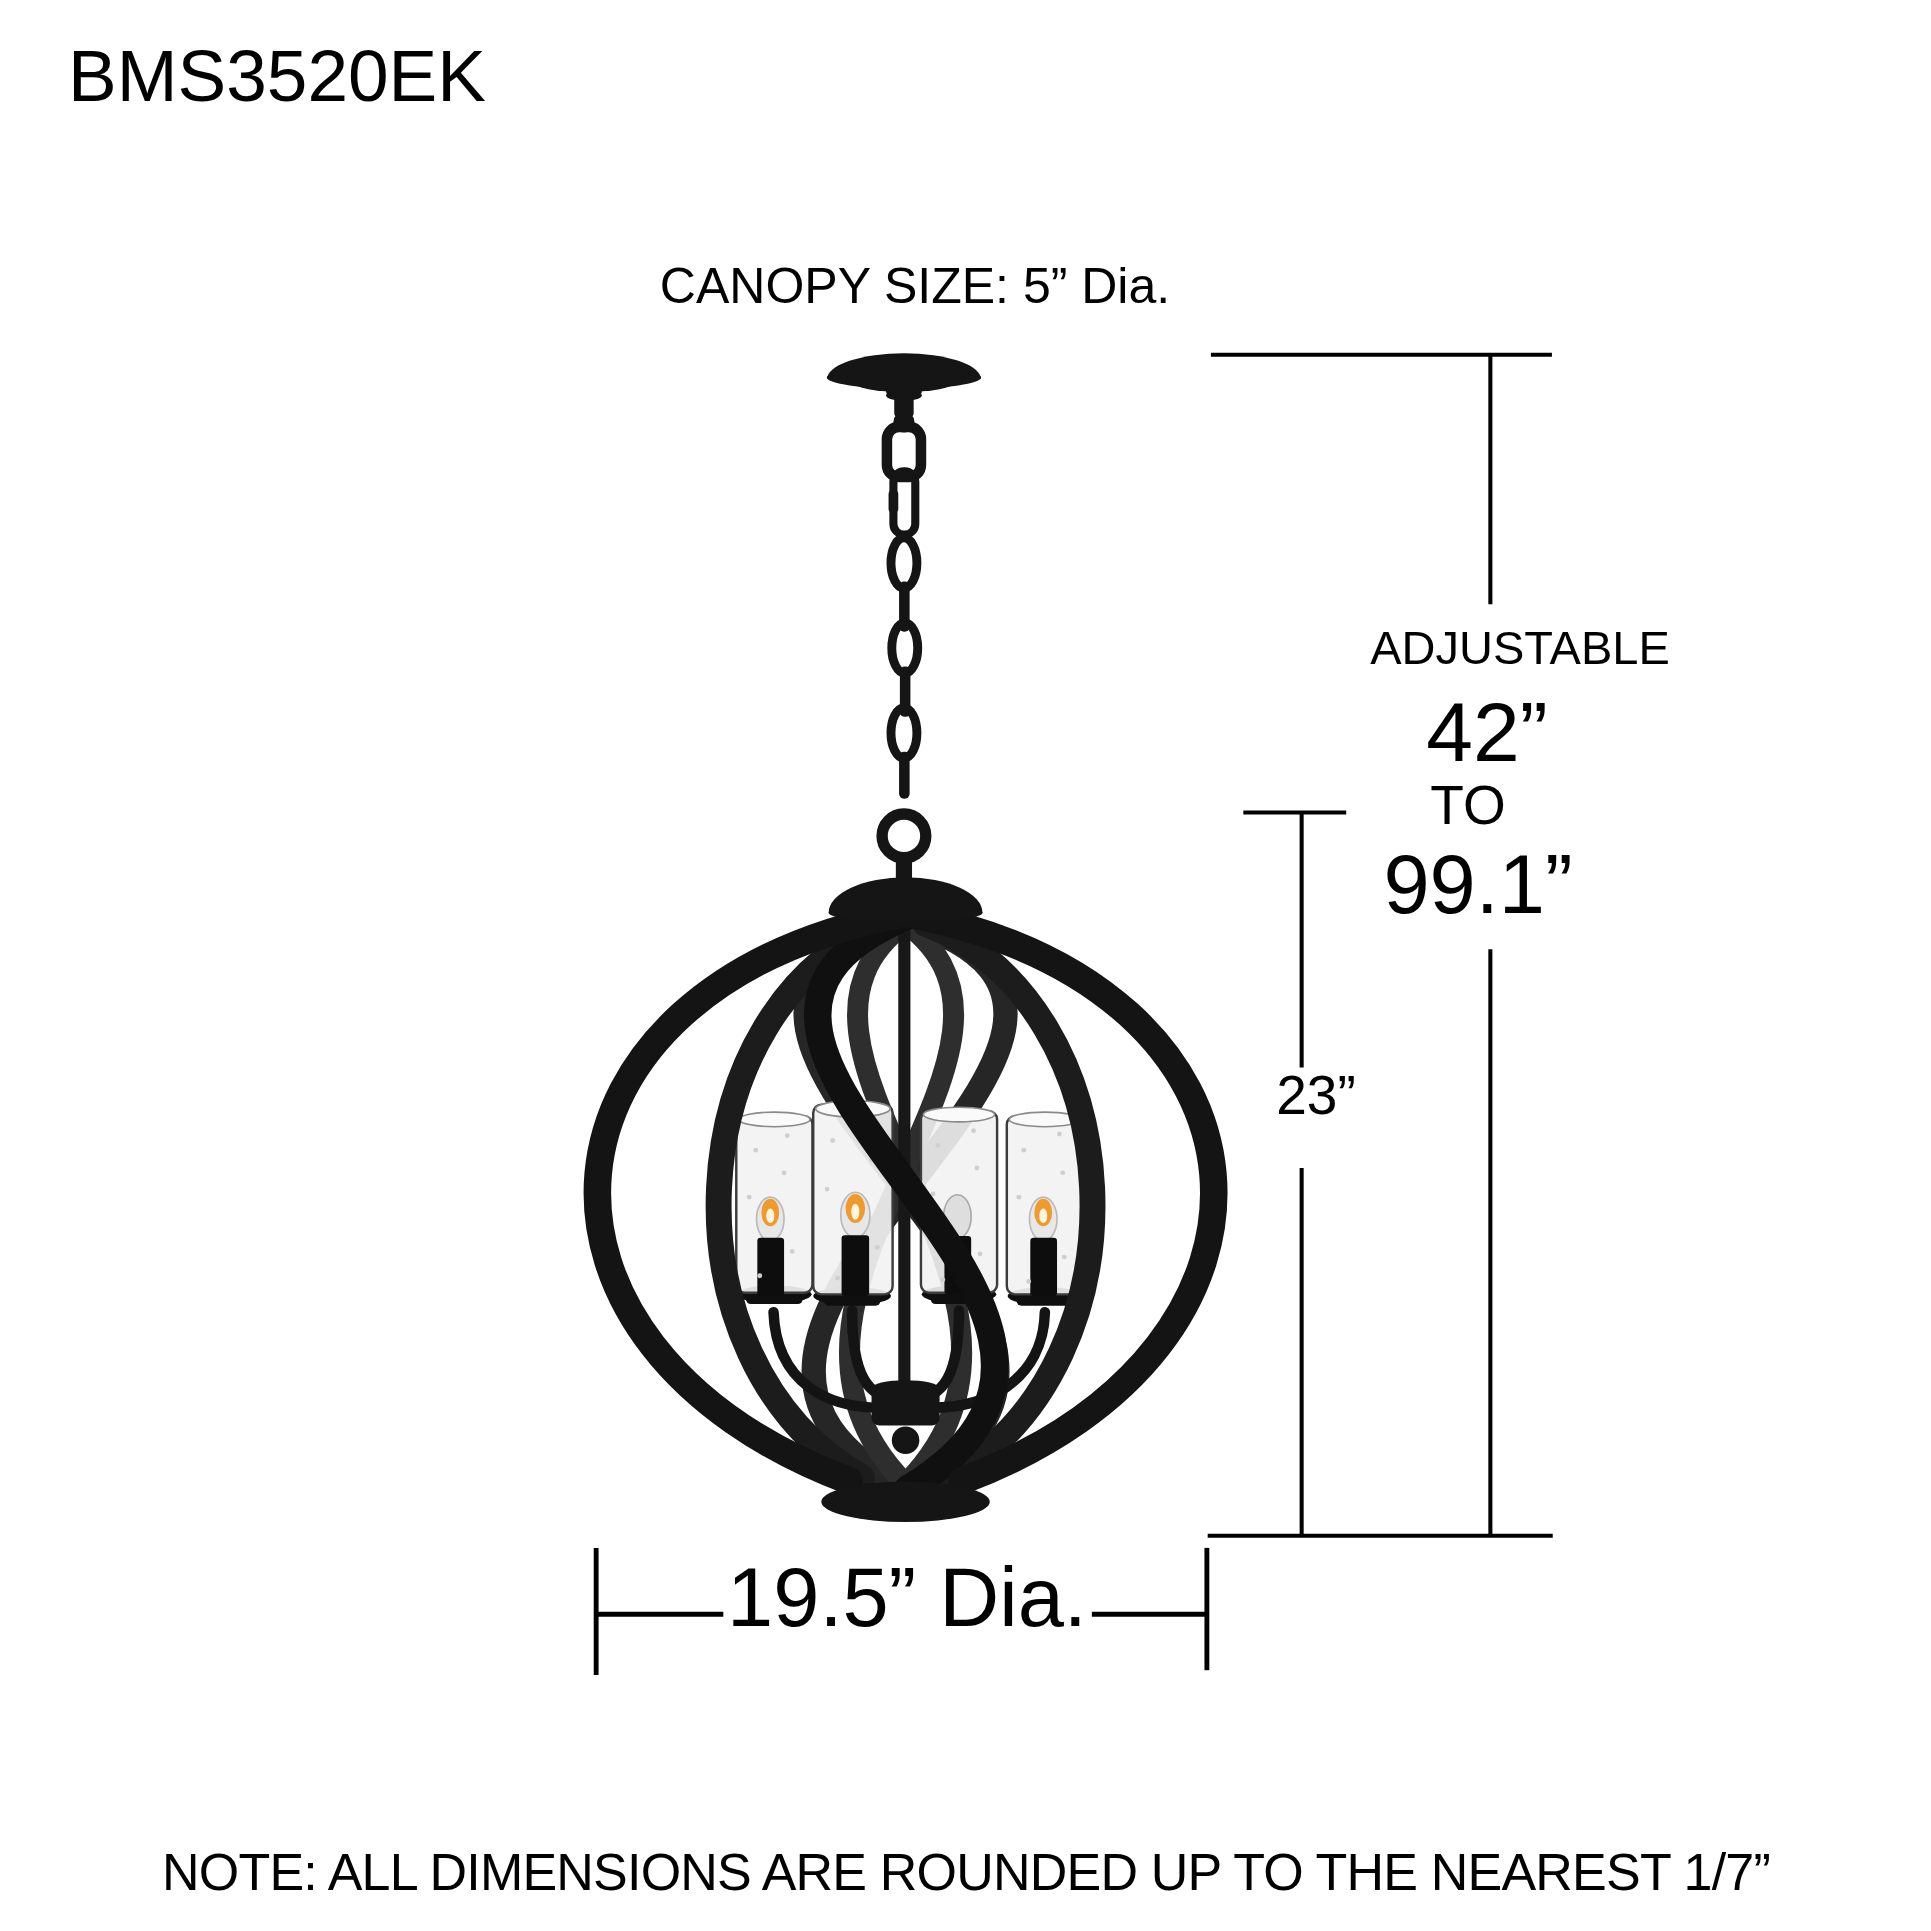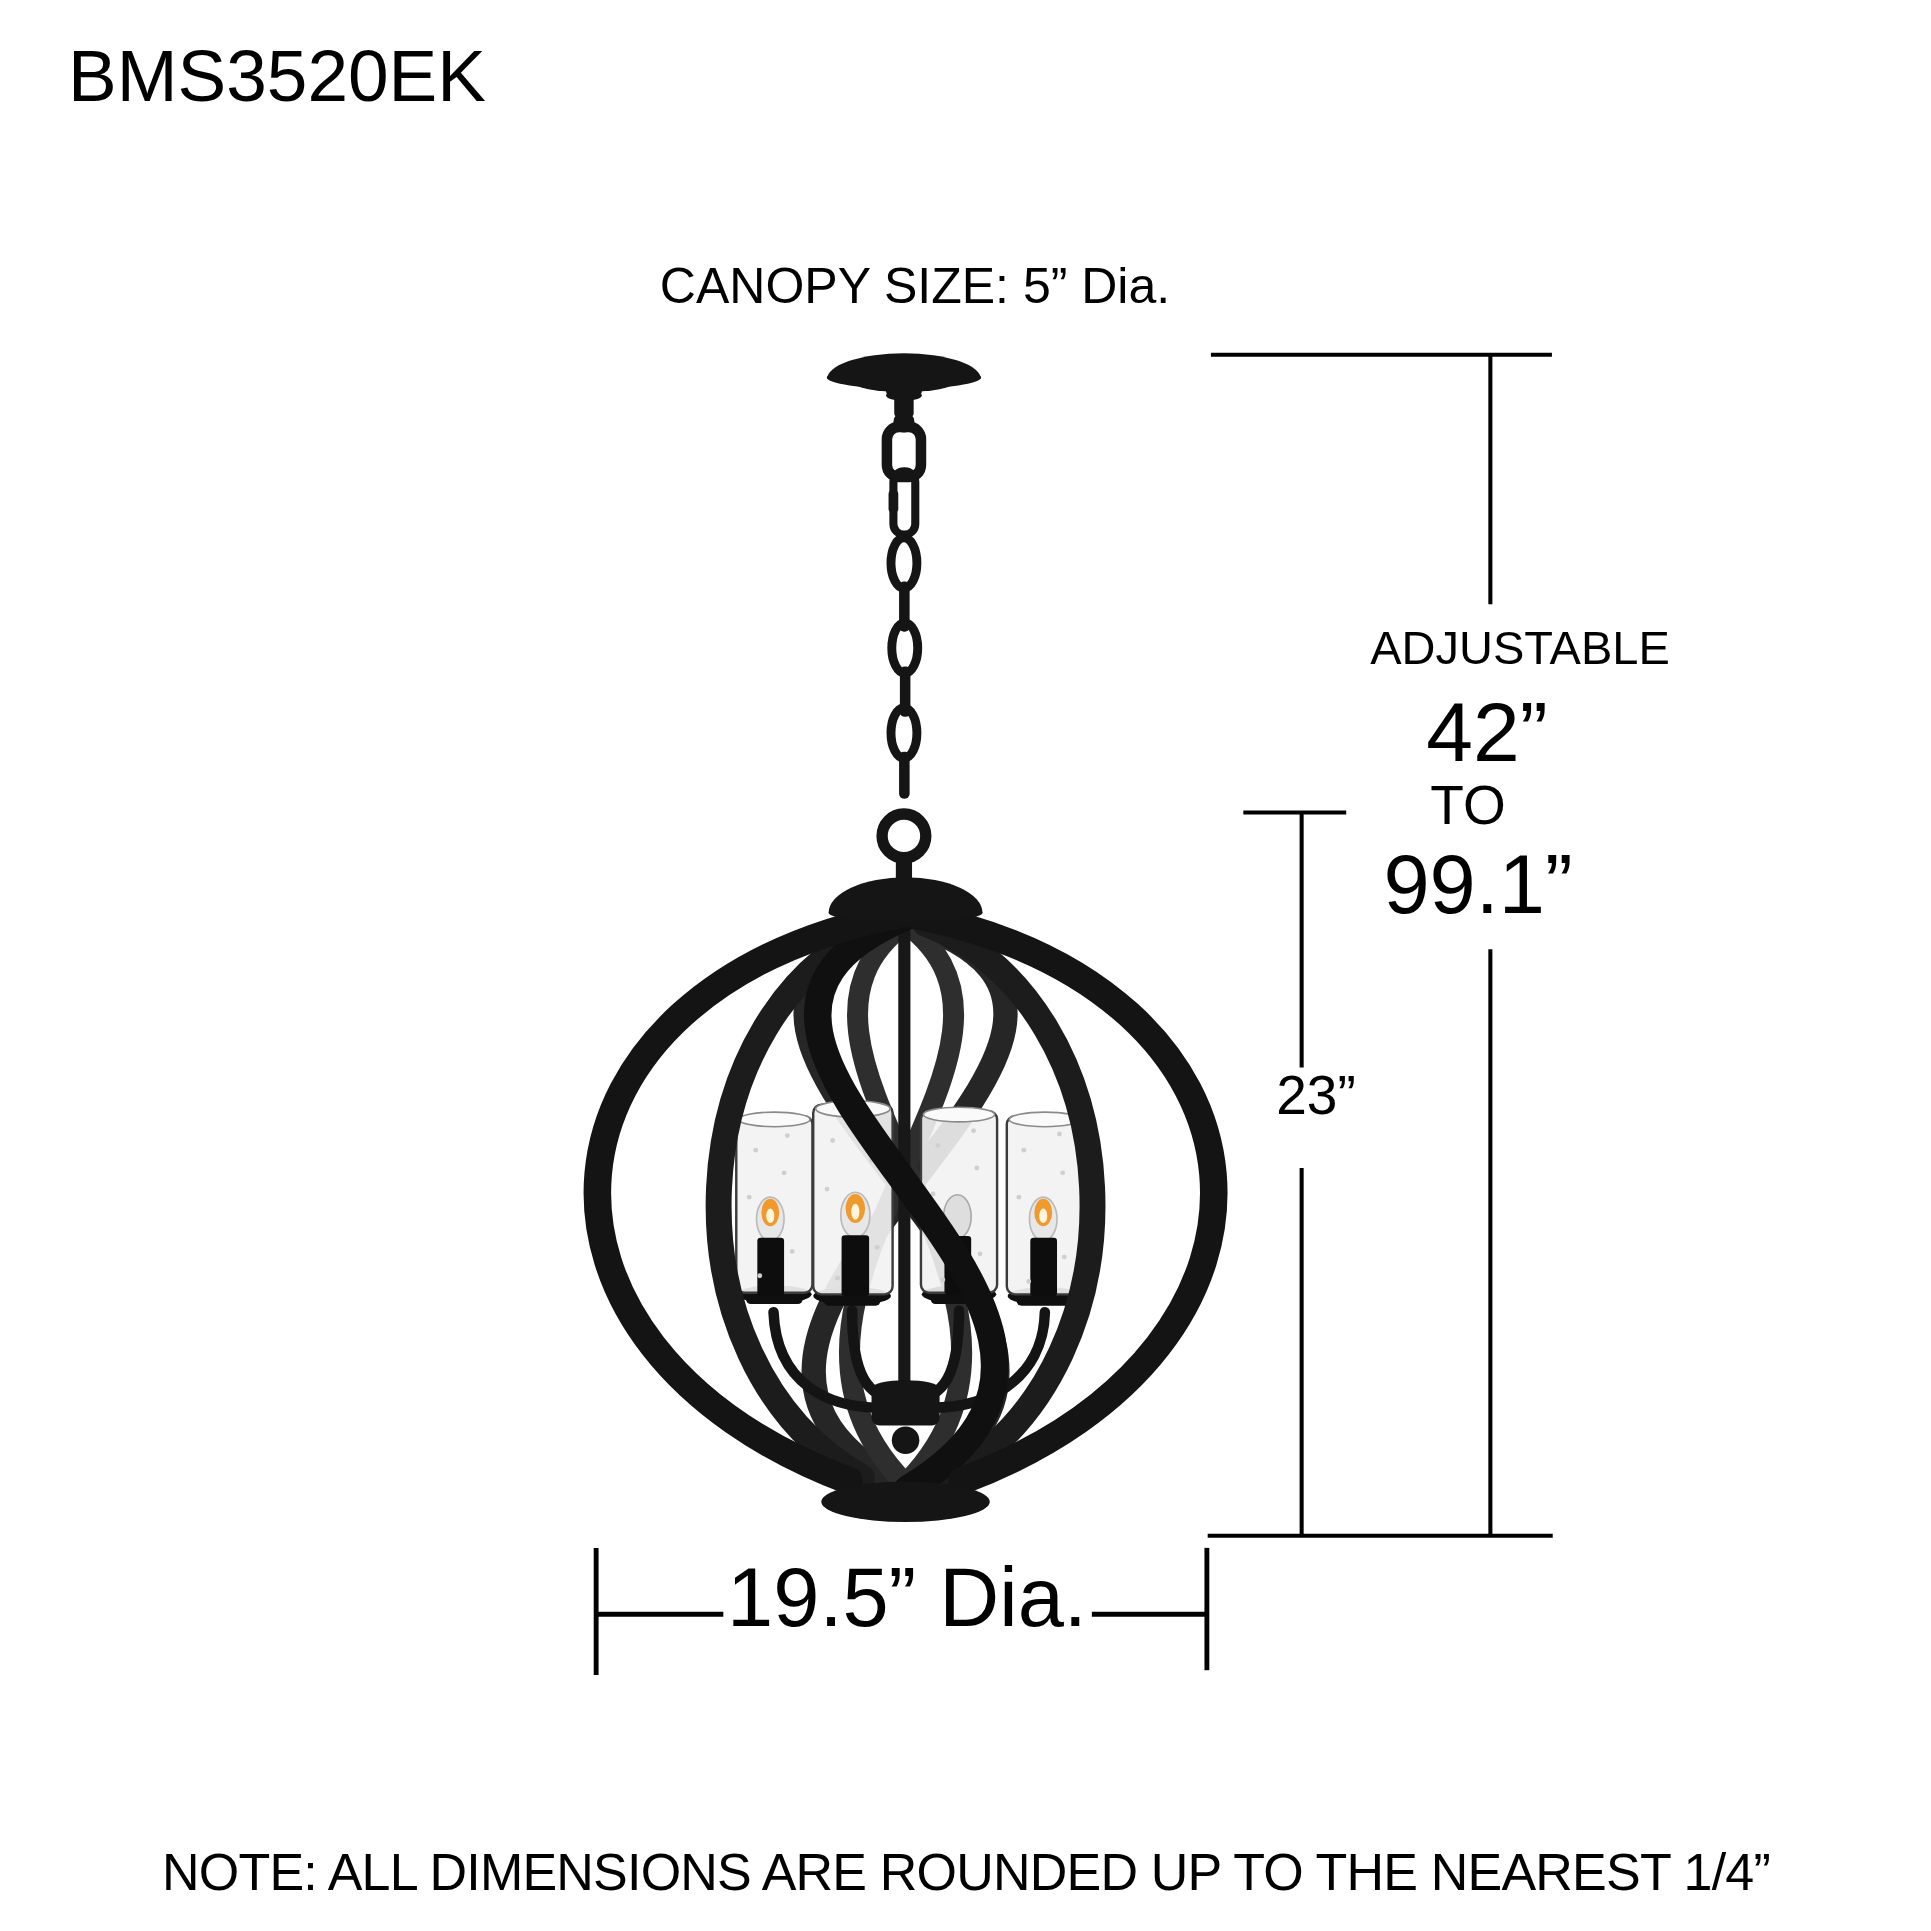--- a/index.html
+++ b/index.html
@@ -176,16 +176,16 @@
   <div class="txt ctr" style="left:1487px;top:690px;font-size:84px;">42”</div>
 
   <div class="txt ctr" style="left:1468px;top:778px;font-size:55px;">TO</div>
 
   <div class="txt ctr" style="left:1478px;top:843px;font-size:83px;">99.1”</div>
 
   <div class="txt ctr" style="left:1316px;top:1068px;font-size:55px;">23”</div>
 
   <div class="txt ctr" style="left:907px;top:1556px;font-size:83px;">19.5” Dia.</div>
 
-  <div class="txt ctr" style="left:966px;top:1846px;font-size:52px;letter-spacing:-0.8px;">NOTE: ALL DIMENSIONS ARE ROUNDED UP TO THE NEAREST 1/4”</div>
+  <div class="txt ctr" style="left:966px;top:1846px;font-size:52px;letter-spacing:-0.8px;">NOTE: ALL DIMENSIONS ARE ROUNDED UP TO THE NEAREST 1/7”</div>
 
 </div>
 
 
 </body></html>

